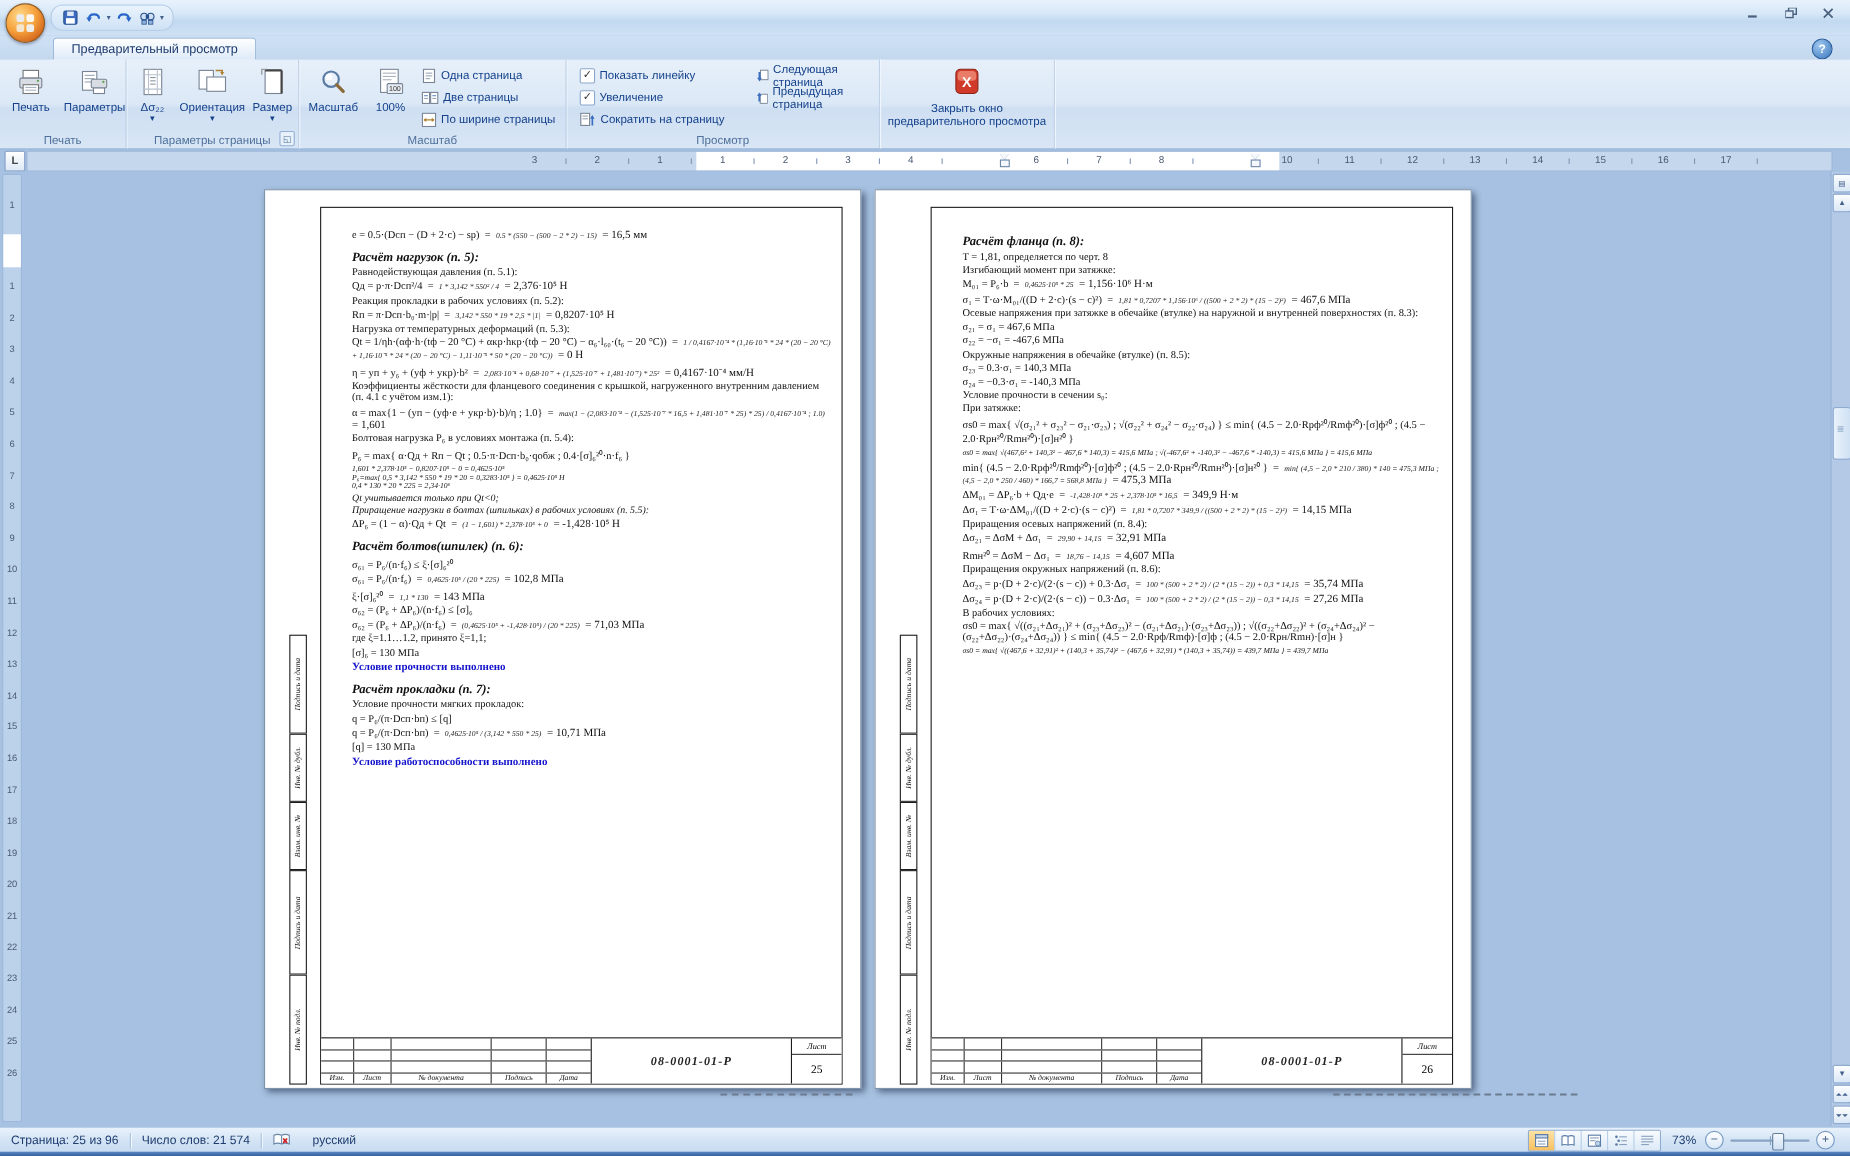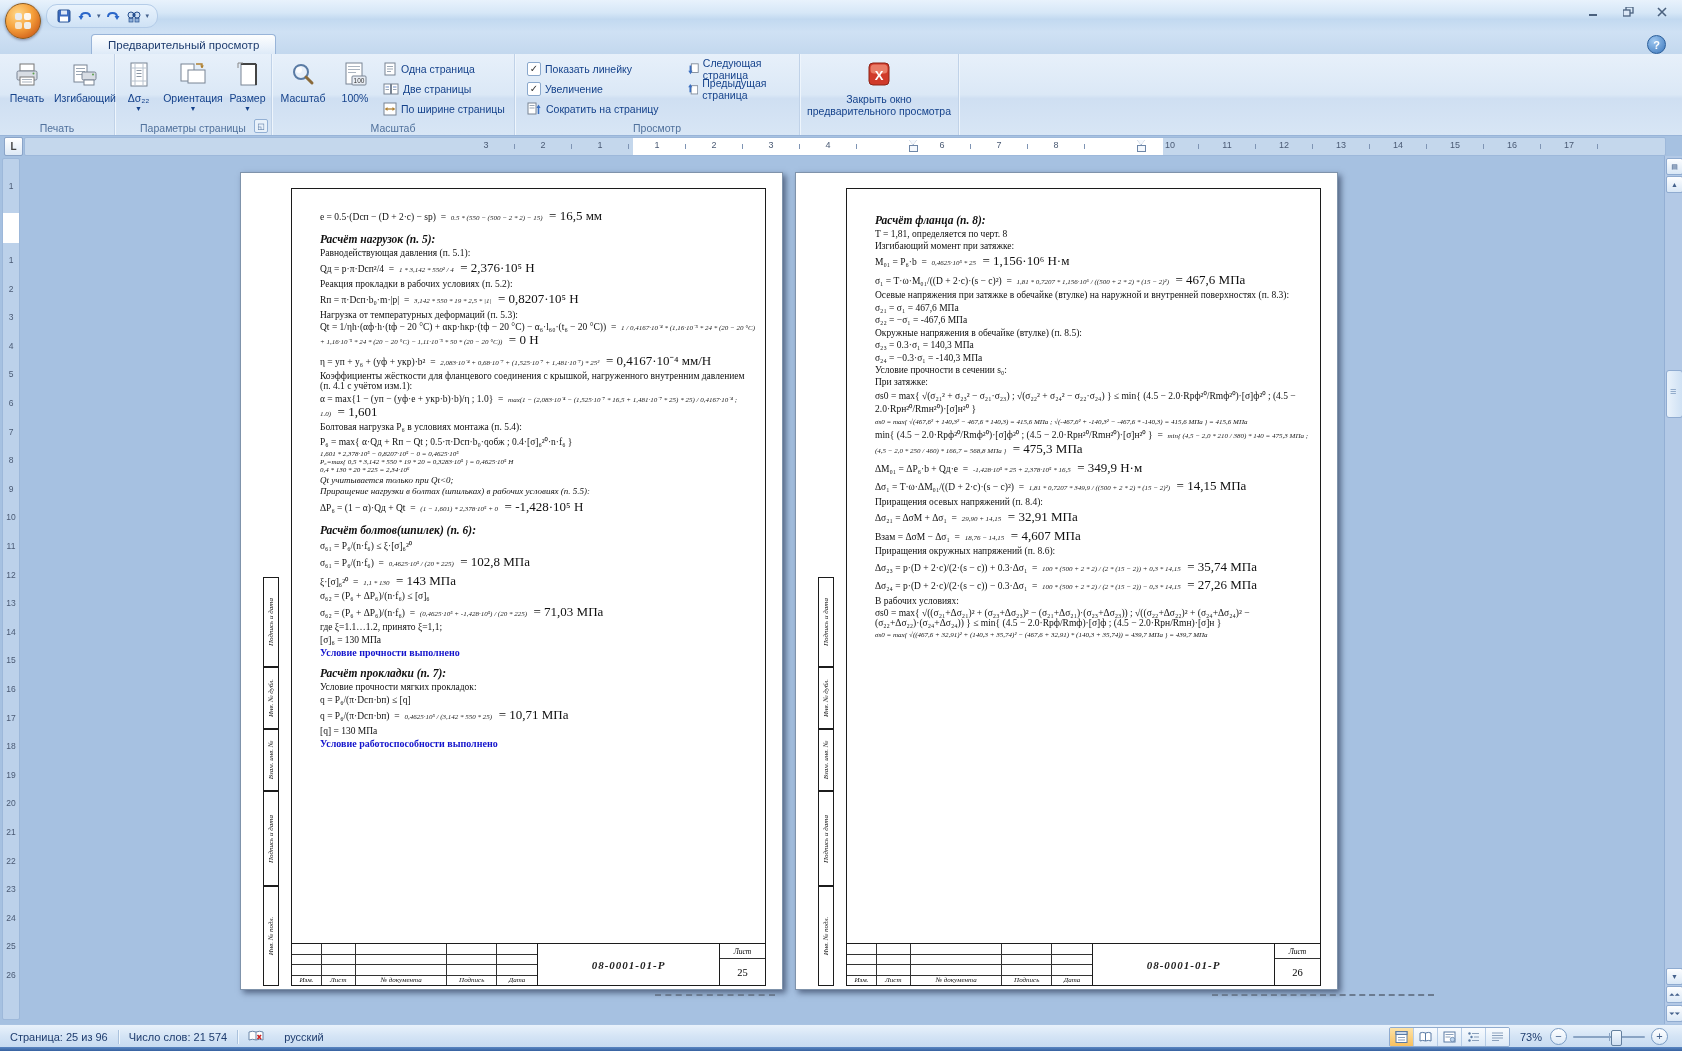--- a/index.html
+++ b/index.html
@@ -17,21 +17,21 @@
     background:linear-gradient(#e9f3fd,#cfe2f5);border:1px solid #b4cce8;border-radius:11px;padding:0 8px;}
   .qbtn{width:18px;height:18px;display:flex;align-items:center;justify-content:center;border-radius:3px;}
   .title{position:absolute;left:300px;right:300px;top:7px;text-align:center;font-size:12px;color:#4a617e;
     text-shadow:0 1px 0 #f3f9ff;white-space:nowrap;overflow:hidden;}
   .winbtns{position:absolute;right:10px;top:5px;display:flex;gap:14px;}
   .winbtn{width:20px;height:14px;display:flex;align-items:center;justify-content:center;}
   
   .tabrow{position:absolute;left:0;top:32px;width:100%;height:22px;background:linear-gradient(#cfe1f4,#c3d8ee);}
   .tab{position:absolute;left:48px;top:2px;height:20px;padding:0 16px;display:flex;align-items:center;
     font-size:11.5px;color:#1e3c6e;background:linear-gradient(#fdfefe,#eaf2fb 60%,#dcE9f7);
-    border:1px solid #98b4d8;border-bottom:none;border-radius:4px 4px 0 0;margin-left:43px;}
+    border:1px solid #98b4d8;border-bottom:none;border-radius:4px 4px 0 0;}
   .helpbtn{position:absolute;right:16px;top:3px;width:17px;height:17px;border-radius:50%;
     background:radial-gradient(circle at 35% 30%,#9ec7f0,#3b77bc);border:1px solid #2a5d99;color:#fff;
     font-weight:bold;font-size:11px;display:flex;align-items:center;justify-content:center;}
   
   .ribbon{position:absolute;left:0;top:54px;width:100%;height:81px;
     background:linear-gradient(#e7f0fa,#dbe8f6 50%,#cfdff2 55%,#d8e6f5);border-bottom:1px solid #98b4d8;display:flex;}
   .rgroup{position:relative;height:100%;border-right:1px solid #c0d2e8;box-shadow:1px 0 0 #eef5fc;}
   .gbody{position:absolute;left:0;top:2px;right:0;bottom:16px;display:flex;align-items:flex-start;justify-content:center;gap:2px;padding-top:2px;}
   .glabel{position:absolute;left:0;right:0;bottom:1px;text-align:center;font-size:10.5px;color:#50719c;}
   .bigbtn{width:58px;height:62px;display:flex;flex-direction:column;align-items:center;justify-content:flex-start;
@@ -68,21 +68,21 @@
   .sidebox{position:absolute;width:16px;border:1.2px solid #1c1c1c;background:#fff;box-sizing:border-box;overflow:hidden;}
   .sidebox span{position:absolute;left:50%;top:50%;transform:translate(-50%,-50%) rotate(-90deg);
     font:italic 7px "Liberation Serif",serif;color:#111;white-space:nowrap;}
   .pcontent{position:absolute;left:28px;top:16px;width:436px;height:736px;overflow:hidden;
     font-family:"Liberation Serif",serif;color:#101010;}
   .ln{margin:2px 0;}
   .ln-h{font-weight:bold;font-style:italic;font-size:11.5px;margin:9px 0 3px;}
   .ln-t{font-size:9.5px;margin:1.5px 0;}
   .ln-f{font-size:9.5px;margin:2.5px 0;}
   .ln-f .ex{font-style:italic;font-size:7px;color:#1a1a1a;}
-  .ln-f .rs{font-size:13px;}
+  .ln-f .rs{font-size:10px;}
   .ln-sub{font-style:italic;font-size:7px;margin:0;}
   .ln-i{font-style:italic;font-size:9px;margin:1px 0;}
   .ln-blue{font-weight:bold;font-size:10px;color:#1414cc;margin:2px 0;}
   .stamp{position:absolute;left:0;right:0;bottom:0;height:42px;display:flex;border-top:1.4px solid #1c1c1c;background:#fff;box-sizing:border-box;}
   .stampL{width:246px;display:flex;flex-direction:column;border-right:1.2px solid #1c1c1c;box-sizing:border-box;}
   .srow{display:flex;flex:1;border-bottom:0.8px solid #333;box-sizing:border-box;}
   .srow:last-child{border-bottom:none;}
   .scell{border-right:0.8px solid #333;box-sizing:border-box;height:100%;display:flex;align-items:center;justify-content:center;
     font:italic 7px "Liberation Serif",serif;color:#111;}
   .scell:last-child{border-right:none;}
@@ -212,21 +212,21 @@
             <svg width="26" height="26" viewBox="0 0 26 26">
                 <rect x="2" y="3" width="13" height="17" fill="#fff" stroke="#788494"></rect>
                 <rect x="4" y="6" width="9" height="1" fill="#9aa6b4"></rect>
                 <rect x="4" y="9" width="9" height="1" fill="#9aa6b4"></rect>
                 <rect x="4" y="12" width="6" height="1" fill="#9aa6b4"></rect>
                 <rect x="10" y="10" width="14" height="8" rx="1.5" fill="#d8dde4" stroke="#788494"></rect>
                 <rect x="12" y="18" width="10" height="5" fill="#fff" stroke="#788494"></rect>
                 <circle cx="21" cy="12.5" r="1" fill="#5a9e4a"></circle>
               </svg>
           </span>
-          <span class="blabel">Изгибающий</span>
+          <span class="blabel">Параметры</span>
         </div>
       </div>
       <div class="glabel">Печать</div>
     </div>
 
     <div class="rgroup" style="width:156px">
       <div class="gbody">
         <div class="bigbtn">
           <span class="bicon">
             <svg width="22" height="26" viewBox="0 0 22 26">
@@ -586,21 +586,21 @@
             <div class="ln ln-f"><span>σ₂₄ = −0.3·σ₁ = -140,3 МПа</span></div>
             <div class="ln ln-t">Условие прочности в сечении s₀:</div>
             <div class="ln ln-t">При затяжке:</div>
             <div class="ln ln-f"><span>σs0 = max{ √(σ₂₁² + σ₂₃² − σ₂₁·σ₂₃) ; √(σ₂₂² + σ₂₄² − σ₂₂·σ₂₄) }  ≤  min{ (4.5 − 2.0·Rрф²⁰/Rmф²⁰)·[σ]ф²⁰ ; (4.5 − 2.0·Rрн²⁰/Rmн²⁰)·[σ]н²⁰ }</span></div>
             <div class="ln ln-sub">σs0 = max{  √(467,6² + 140,3² − 467,6 * 140,3) = 415,6 МПа ;  √(-467,6² + -140,3² − -467,6 * -140,3) = 415,6 МПа }  = 415,6 МПа</div>
             <div class="ln ln-f"><span>min{ (4.5 − 2.0·Rрф²⁰/Rmф²⁰)·[σ]ф²⁰ ; (4.5 − 2.0·Rрн²⁰/Rmн²⁰)·[σ]н²⁰ }</span><span> = </span><span class="ex">min{ (4,5 − 2,0 * 210 / 380) * 140 = 475,3 МПа ; (4,5 − 2,0 * 250 / 460) * 166,7 = 568,8 МПа }</span><span class="rs"> = 475,3 МПа</span></div>
             <div class="ln ln-f"><span>ΔM₀₁ = ΔP₆·b + Qд·e</span><span> = </span><span class="ex">-1,428·10⁵ * 25 + 2,378·10⁵ * 16,5</span><span class="rs"> = 349,9 Н·м</span></div>
             <div class="ln ln-f"><span>Δσ₁ = T·ω·ΔM₀₁/((D + 2·c)·(s − c)²)</span><span> = </span><span class="ex">1,81 * 0,7207 * 349,9 / ((500 + 2 * 2) * (15 − 2)²)</span><span class="rs"> = 14,15 МПа</span></div>
             <div class="ln ln-t">Приращения осевых напряжений (п. 8.4):</div>
             <div class="ln ln-f"><span>Δσ₂₁ = ΔσM + Δσ₁</span><span> = </span><span class="ex">29,90 + 14,15</span><span class="rs"> = 32,91 МПа</span></div>
-            <div class="ln ln-f"><span>Взам = ΔσM − Δσ₁</span><span> = </span><span class="ex">18,76 − 14,15</span><span class="rs"> = 4,607 МПа</span></div>
+            <div class="ln ln-f"><span>Rmн²⁰ = ΔσM − Δσ₁</span><span> = </span><span class="ex">18,76 − 14,15</span><span class="rs"> = 4,607 МПа</span></div>
             <div class="ln ln-t">Приращения окружных напряжений (п. 8.6):</div>
             <div class="ln ln-f"><span>Δσ₂₃ = p·(D + 2·c)/(2·(s − c)) + 0.3·Δσ₁</span><span> = </span><span class="ex">100 * (500 + 2 * 2) / (2 * (15 − 2)) + 0,3 * 14,15</span><span class="rs"> = 35,74 МПа</span></div>
             <div class="ln ln-f"><span>Δσ₂₄ = p·(D + 2·c)/(2·(s − c)) − 0.3·Δσ₁</span><span> = </span><span class="ex">100 * (500 + 2 * 2) / (2 * (15 − 2)) − 0,3 * 14,15</span><span class="rs"> = 27,26 МПа</span></div>
             <div class="ln ln-t">В рабочих условиях:</div>
             <div class="ln ln-f"><span>σs0 = max{ √((σ₂₁+Δσ₂₁)² + (σ₂₃+Δσ₂₃)² − (σ₂₁+Δσ₂₁)·(σ₂₃+Δσ₂₃)) ; √((σ₂₂+Δσ₂₂)² + (σ₂₄+Δσ₂₄)² − (σ₂₂+Δσ₂₂)·(σ₂₄+Δσ₂₄)) }  ≤  min{ (4.5 − 2.0·Rрф/Rmф)·[σ]ф ; (4.5 − 2.0·Rрн/Rmн)·[σ]н }</span></div>
             <div class="ln ln-sub">σs0 = max{   √((467,6 + 32,91)² + (140,3 + 35,74)² − (467,6 + 32,91) * (140,3 + 35,74))  = 439,7 МПа   }  = 439,7 МПа</div>
           </div>
           <div class="stamp">
             <div class="stampL">
               <div class="srow">

